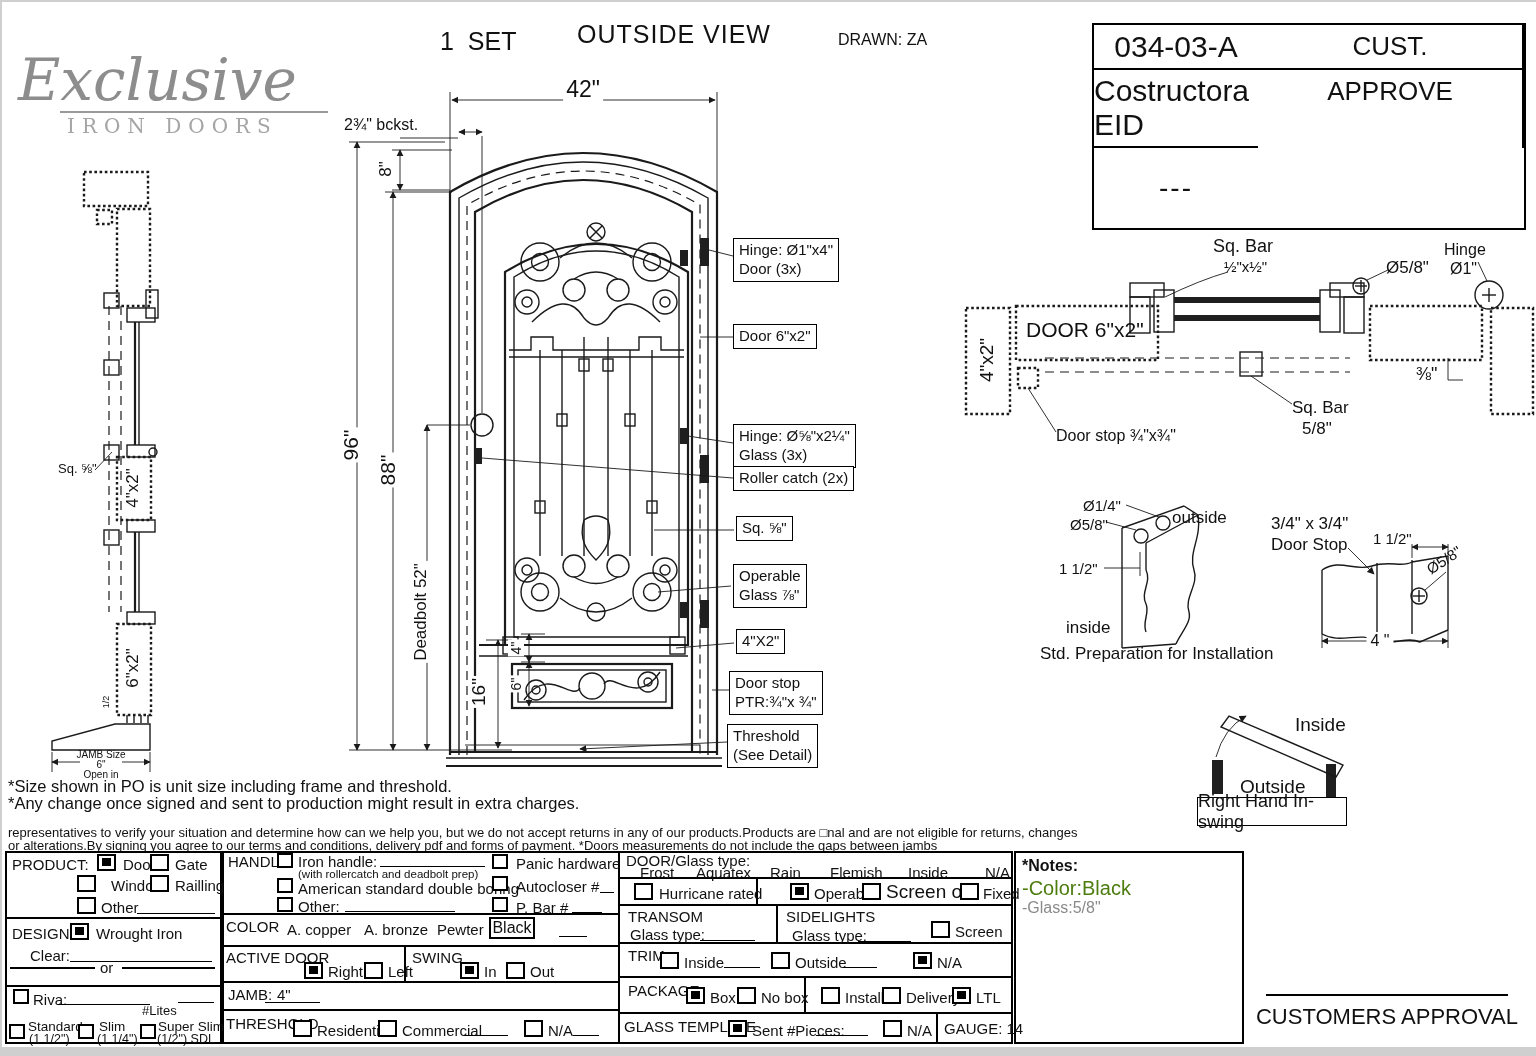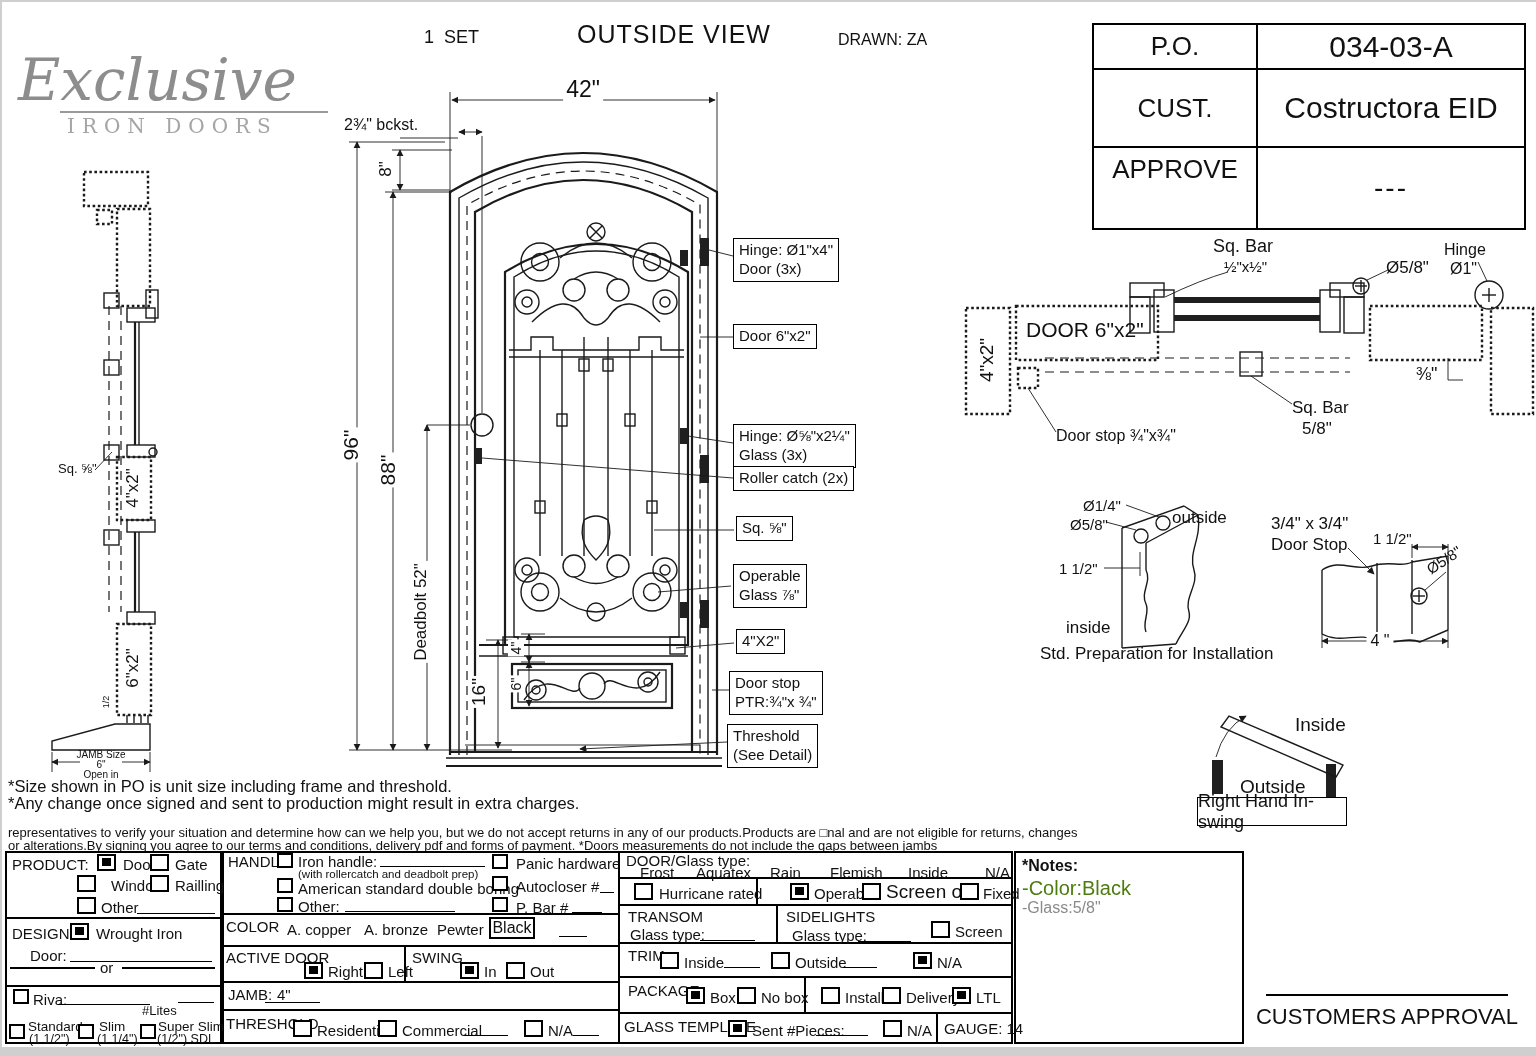--- a/index.html
+++ b/index.html
@@ -271,27 +271,26 @@
 <div class="edge" style="left:0;top:0;width:1536px;height:2px"></div>
 <div class="edge" style="left:0;top:0;width:2px;height:1056px"></div>
 <div class="edge" style="left:0;top:1047px;width:1536px;height:9px"></div>
 
 <div class="abs" style="left:18px;top:50px;width:310px">
   <div style="font-family:'DejaVu Serif',serif;font-style:italic;font-size:58px;color:#8d8d8d;line-height:1.05">Exclusive</div>
   <div style="border-top:2px solid #9a9a9a;margin:0 0 1px 42px"></div>
   <div style="font-family:'DejaVu Serif',serif;font-size:20px;letter-spacing:7px;color:#a5a5a5;margin-left:49px">IRON DOORS</div>
 </div>
 
-<div class="lbl" style="left:424px;top:27px;font-size:18px;white-space:pre">1  SET</div>
+<div class="lbl" style="left:440px;top:27px;font-size:25px;white-space:pre">1  SET</div>
 <div class="lbl" style="left:577px;top:20px;font-size:25px;letter-spacing:1px">OUTSIDE VIEW</div>
 <div class="lbl" style="left:838px;top:31px;font-size:16px">DRAWN: ZA</div>
 
 <div class="abs" style="left:1092px;top:23px;width:434px;height:207px;border:2.5px solid #000;box-sizing:border-box;
      display:grid;grid-template-columns:164px 1fr;grid-template-rows:45px 78px 1fr">
-  <div style="border-right:2.5px solid #000;border-bottom:2.5px solid #000;display:flex;align-items:center;justify-content:center;font-size:26px">P.O.</div>
   <div style="border-bottom:2.5px solid #000;display:flex;align-items:center;justify-content:center;font-size:30px">034-03-A</div>
   <div style="border-right:2.5px solid #000;border-bottom:2.5px solid #000;display:flex;align-items:center;justify-content:center;font-size:26px">CUST.</div>
   <div style="border-bottom:2.5px solid #000;display:flex;align-items:center;justify-content:center;font-size:30px">Costructora EID</div>
   <div style="border-right:2.5px solid #000;display:flex;align-items:flex-start;justify-content:center;font-size:26px;padding-top:6px">APPROVE</div>
   <div style="display:flex;align-items:center;justify-content:center;font-size:28px;letter-spacing:2px">---</div>
 </div>
 
 <div class="lbl" style="left:583px;top:89px;transform:translate(-50%,-50%);font-size:23px;background:#fff;padding:0 3px">42"</div>
 <div class="lbl" style="left:344px;top:116px;font-size:16px">2¾" bckst.</div>
 <div class="rotl" style="left:386px;top:169px;font-size:17px">8"</div>
@@ -407,21 +406,21 @@
 <div class="lbl" style="left:111px;top:877px">Window</div>
 <span class="cb" style="left:150px;top:875px"></span>
 <div class="lbl" style="left:175px;top:877px">Railling</div>
 <span class="cb" style="left:77px;top:897px"></span>
 <div class="lbl" style="left:101px;top:899px">Other</div>
 <div class="ul" style="left:137px;top:912px;width:78px"></div>
 
 <div class="lbl" style="left:12px;top:925px">DESIGN:</div>
 <span class="cb checked" style="left:70px;top:923px"></span>
 <div class="lbl" style="left:96px;top:925px">Wrought Iron</div>
-<div class="lbl" style="left:30px;top:947px">Door:</div>
+<div class="lbl" style="left:30px;top:947px">Clear:</div>
 <div class="ul" style="left:70px;top:960px;width:142px"></div>
 <div class="abs" style="left:10px;top:967px;width:85px;border-top:2px solid #000"></div>
 <div class="lbl" style="left:100px;top:959px;font-size:15px">or</div>
 <div class="abs" style="left:122px;top:967px;width:93px;border-top:2px solid #000"></div>
 
 <span class="cb sm" style="left:13px;top:989px"></span>
 <div class="lbl" style="left:33px;top:991px">Riva:</div>
 <div class="ul" style="left:58px;top:1003px;width:92px"></div>
 <div class="ul" style="left:178px;top:1001px;width:36px"></div>
 <div class="lbl" style="left:142px;top:1004px;font-size:13px">#Lites</div>

